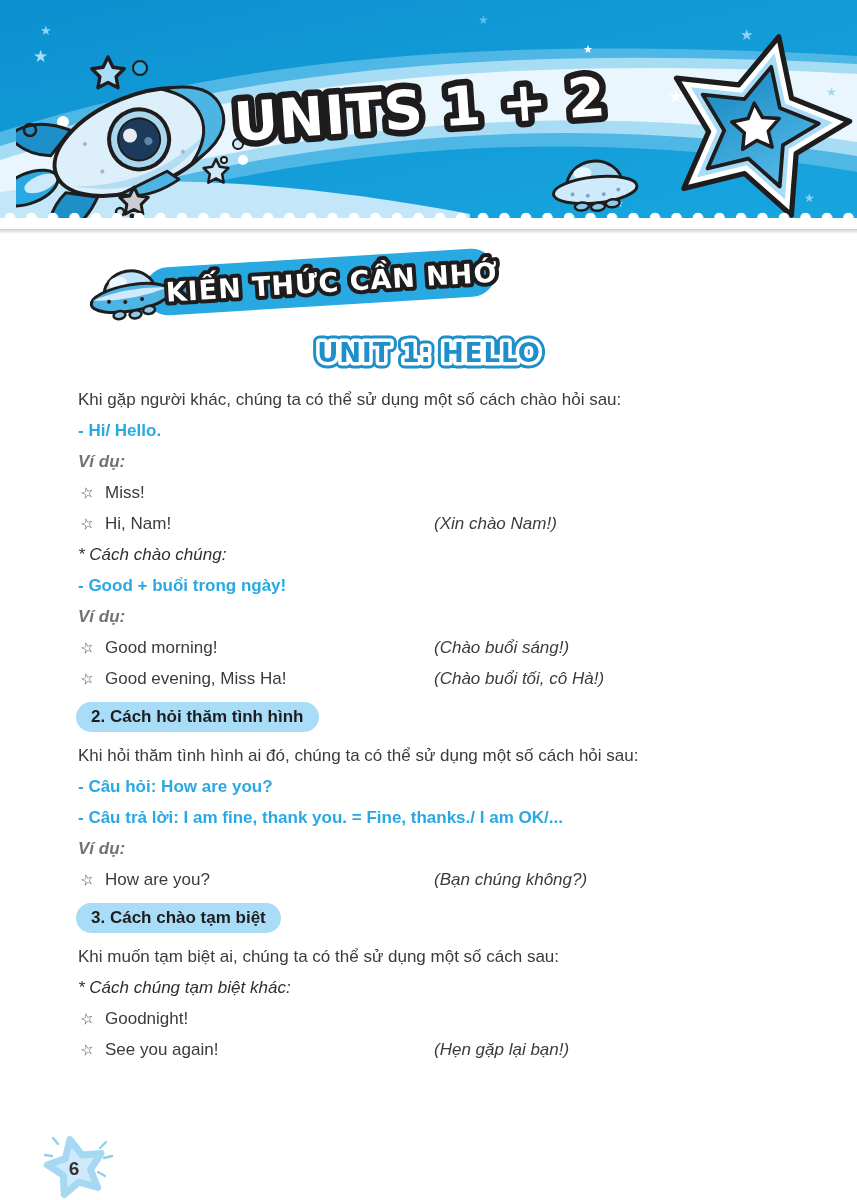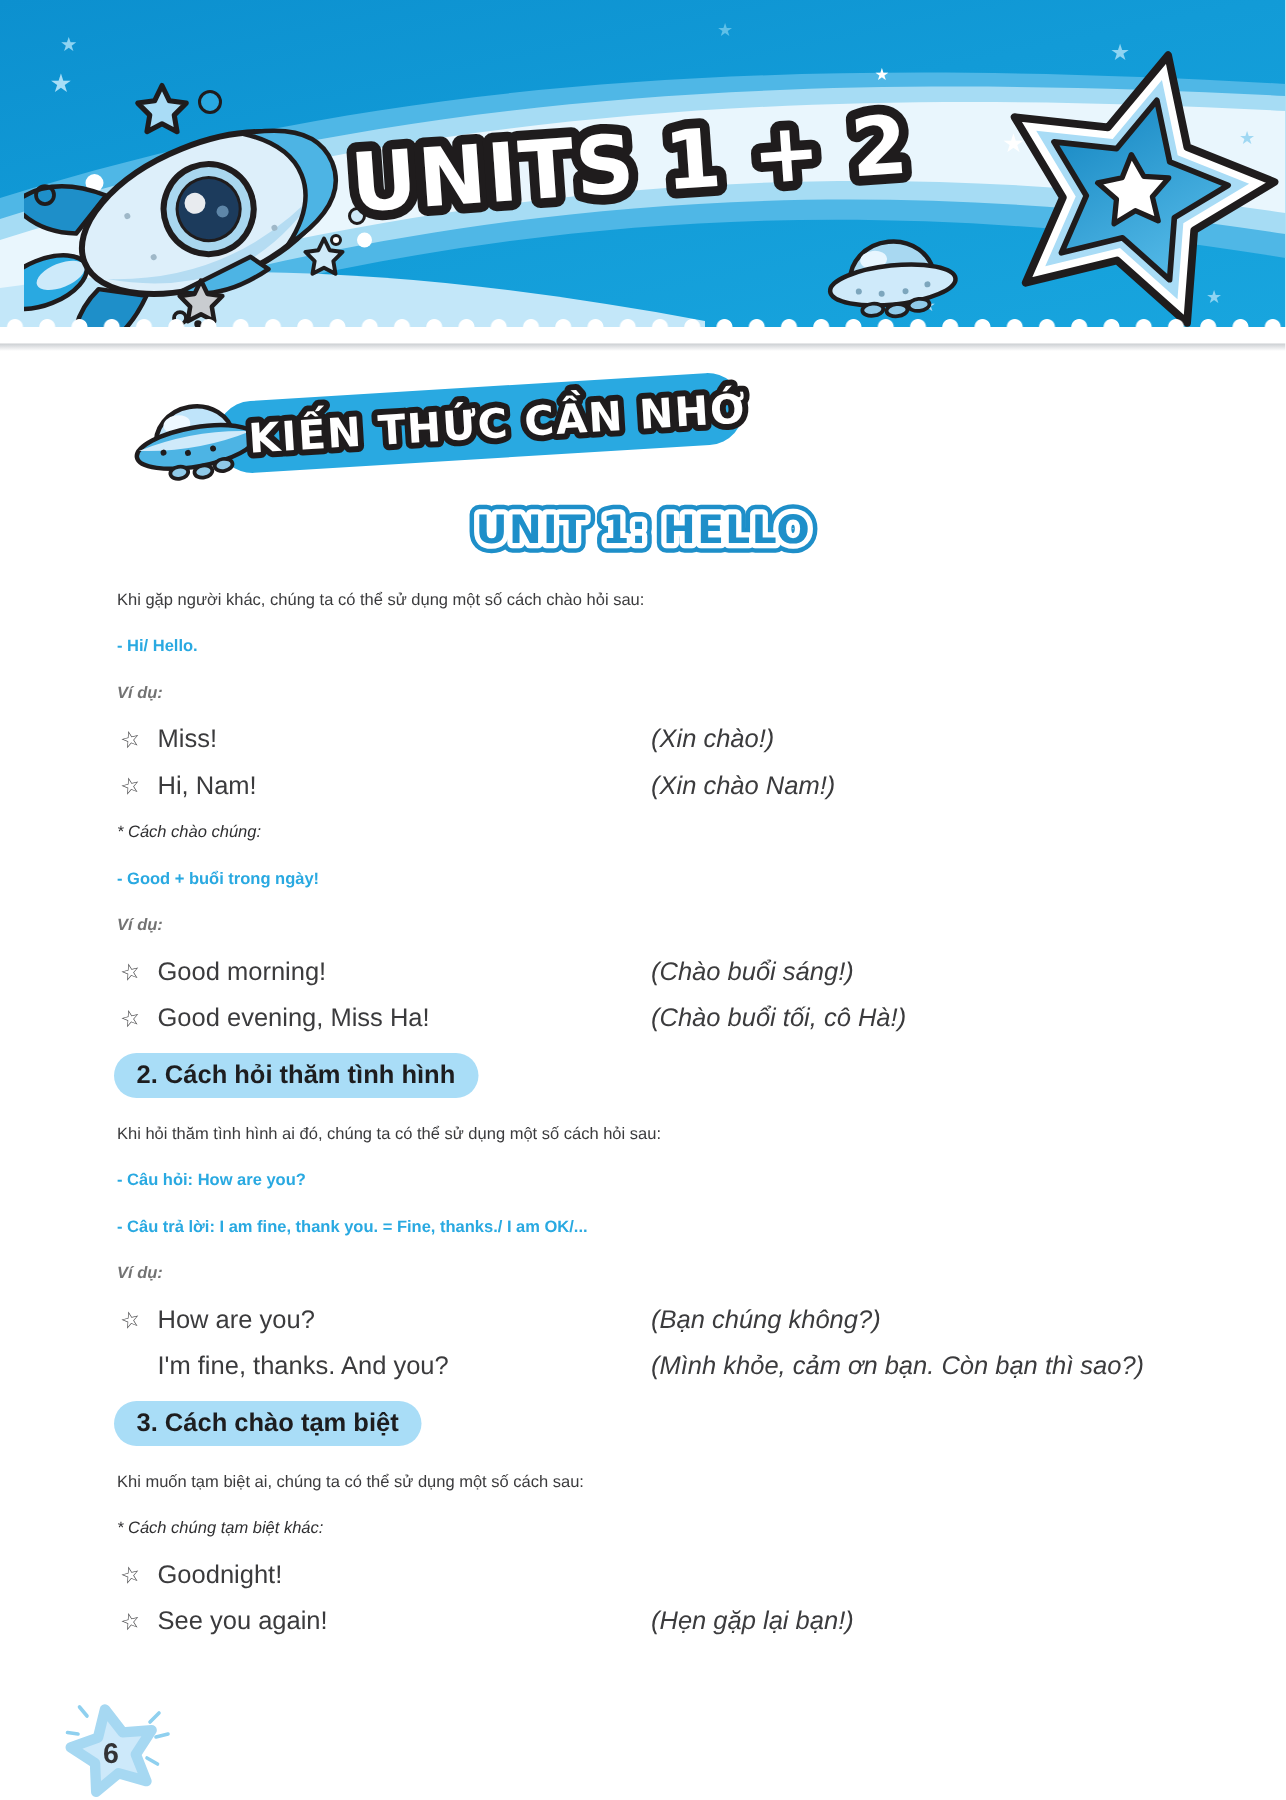--- a/index.html
+++ b/index.html
@@ -35,21 +35,21 @@
     background:#29a9e1;border-radius:26px;transform:rotate(-3.5deg);
   }
   .ribbon-text-svg{position:absolute;left:56px;top:0;width:380px;height:86px;}
   .ribbon-ufo-svg{position:absolute;left:0;top:16px;width:100px;height:66px;}
   .unit-title-svg{display:block;margin:2px auto 10px;width:420px;height:44px;}
   .pill{
     display:inline-flex;align-items:center;height:30px;padding:0 15px;
     background:#a9ddf7;border-radius:16px;font-weight:bold;font-size:17px;color:#1d1d1f;
     margin:8px 0 8px -2px;
   }
-  .line{min-height:31px;display:flex;align-items:center;font-size:11px;color:#3b3b3d;}
+  .line{min-height:31px;display:flex;align-items:center;font-size:17px;color:#3b3b3d;}
   .rule{color:#29a9e1;font-weight:bold;}
   .vidu{color:#737373;font-weight:bold;font-style:italic;}
   .note{font-style:italic;color:#2f2f31;}
   .ex{display:grid;grid-template-columns:356px auto;min-height:31px;align-items:center;
       font-size:17px;color:#3b3b3d;}
   .ex .left{display:flex;align-items:center;gap:9px;}
   .bullet{width:18px;text-align:center;font-size:15px;color:#4a4a4c;transform:rotate(-14deg);}
   .vi{font-style:italic;}
   .page-star-svg{position:absolute;left:42px;top:1134px;width:74px;height:66px;}
 </style>
@@ -179,21 +179,20 @@
 
   <div class="section">
     <div class="line">Khi gặp người khác, chúng ta có thể sử dụng một số cách chào hỏi sau:</div>
     <div class="line rule">- Hi/ Hello.</div>
     <div class="line vidu">Ví dụ:</div>
     <div class="ex">
       <span class="left">
           <span class="bullet">☆</span>
           <span>Miss!</span>
         </span>
-      <span class="vi">(Xin chào!)</span>
     </div>
     <div class="ex">
       <span class="left">
           <span class="bullet">☆</span>
           <span>Hi, Nam!</span>
         </span>
       <span class="vi">(Xin chào Nam!)</span>
     </div>
     <div class="line note">* Cách chào chúng:</div>
     <div class="line rule">- Good + buổi trong ngày!</div>
@@ -220,27 +219,20 @@
     <div class="line rule">- Câu hỏi: How are you?</div>
     <div class="line rule">- Câu trả lời: I am fine, thank you. = Fine, thanks./ I am OK/...</div>
     <div class="line vidu">Ví dụ:</div>
     <div class="ex">
       <span class="left">
           <span class="bullet">☆</span>
           <span>How are you?</span>
         </span>
       <span class="vi">(Bạn chúng không?)</span>
     </div>
-    <div class="ex">
-      <span class="left">
-          <span class="bullet"></span>
-          <span>I'm fine, thanks. And you?</span>
-        </span>
-      <span class="vi">(Mình khỏe, cảm ơn bạn. Còn bạn thì sao?)</span>
-    </div>
   </div>
 
   <div class="section">
     <div class="pill">3. Cách chào tạm biệt</div>
     <div class="line">Khi muốn tạm biệt ai, chúng ta có thể sử dụng một số cách sau:</div>
     <div class="line note">* Cách chúng tạm biệt khác:</div>
     <div class="ex">
       <span class="left">
           <span class="bullet">☆</span>
           <span>Goodnight!</span>

